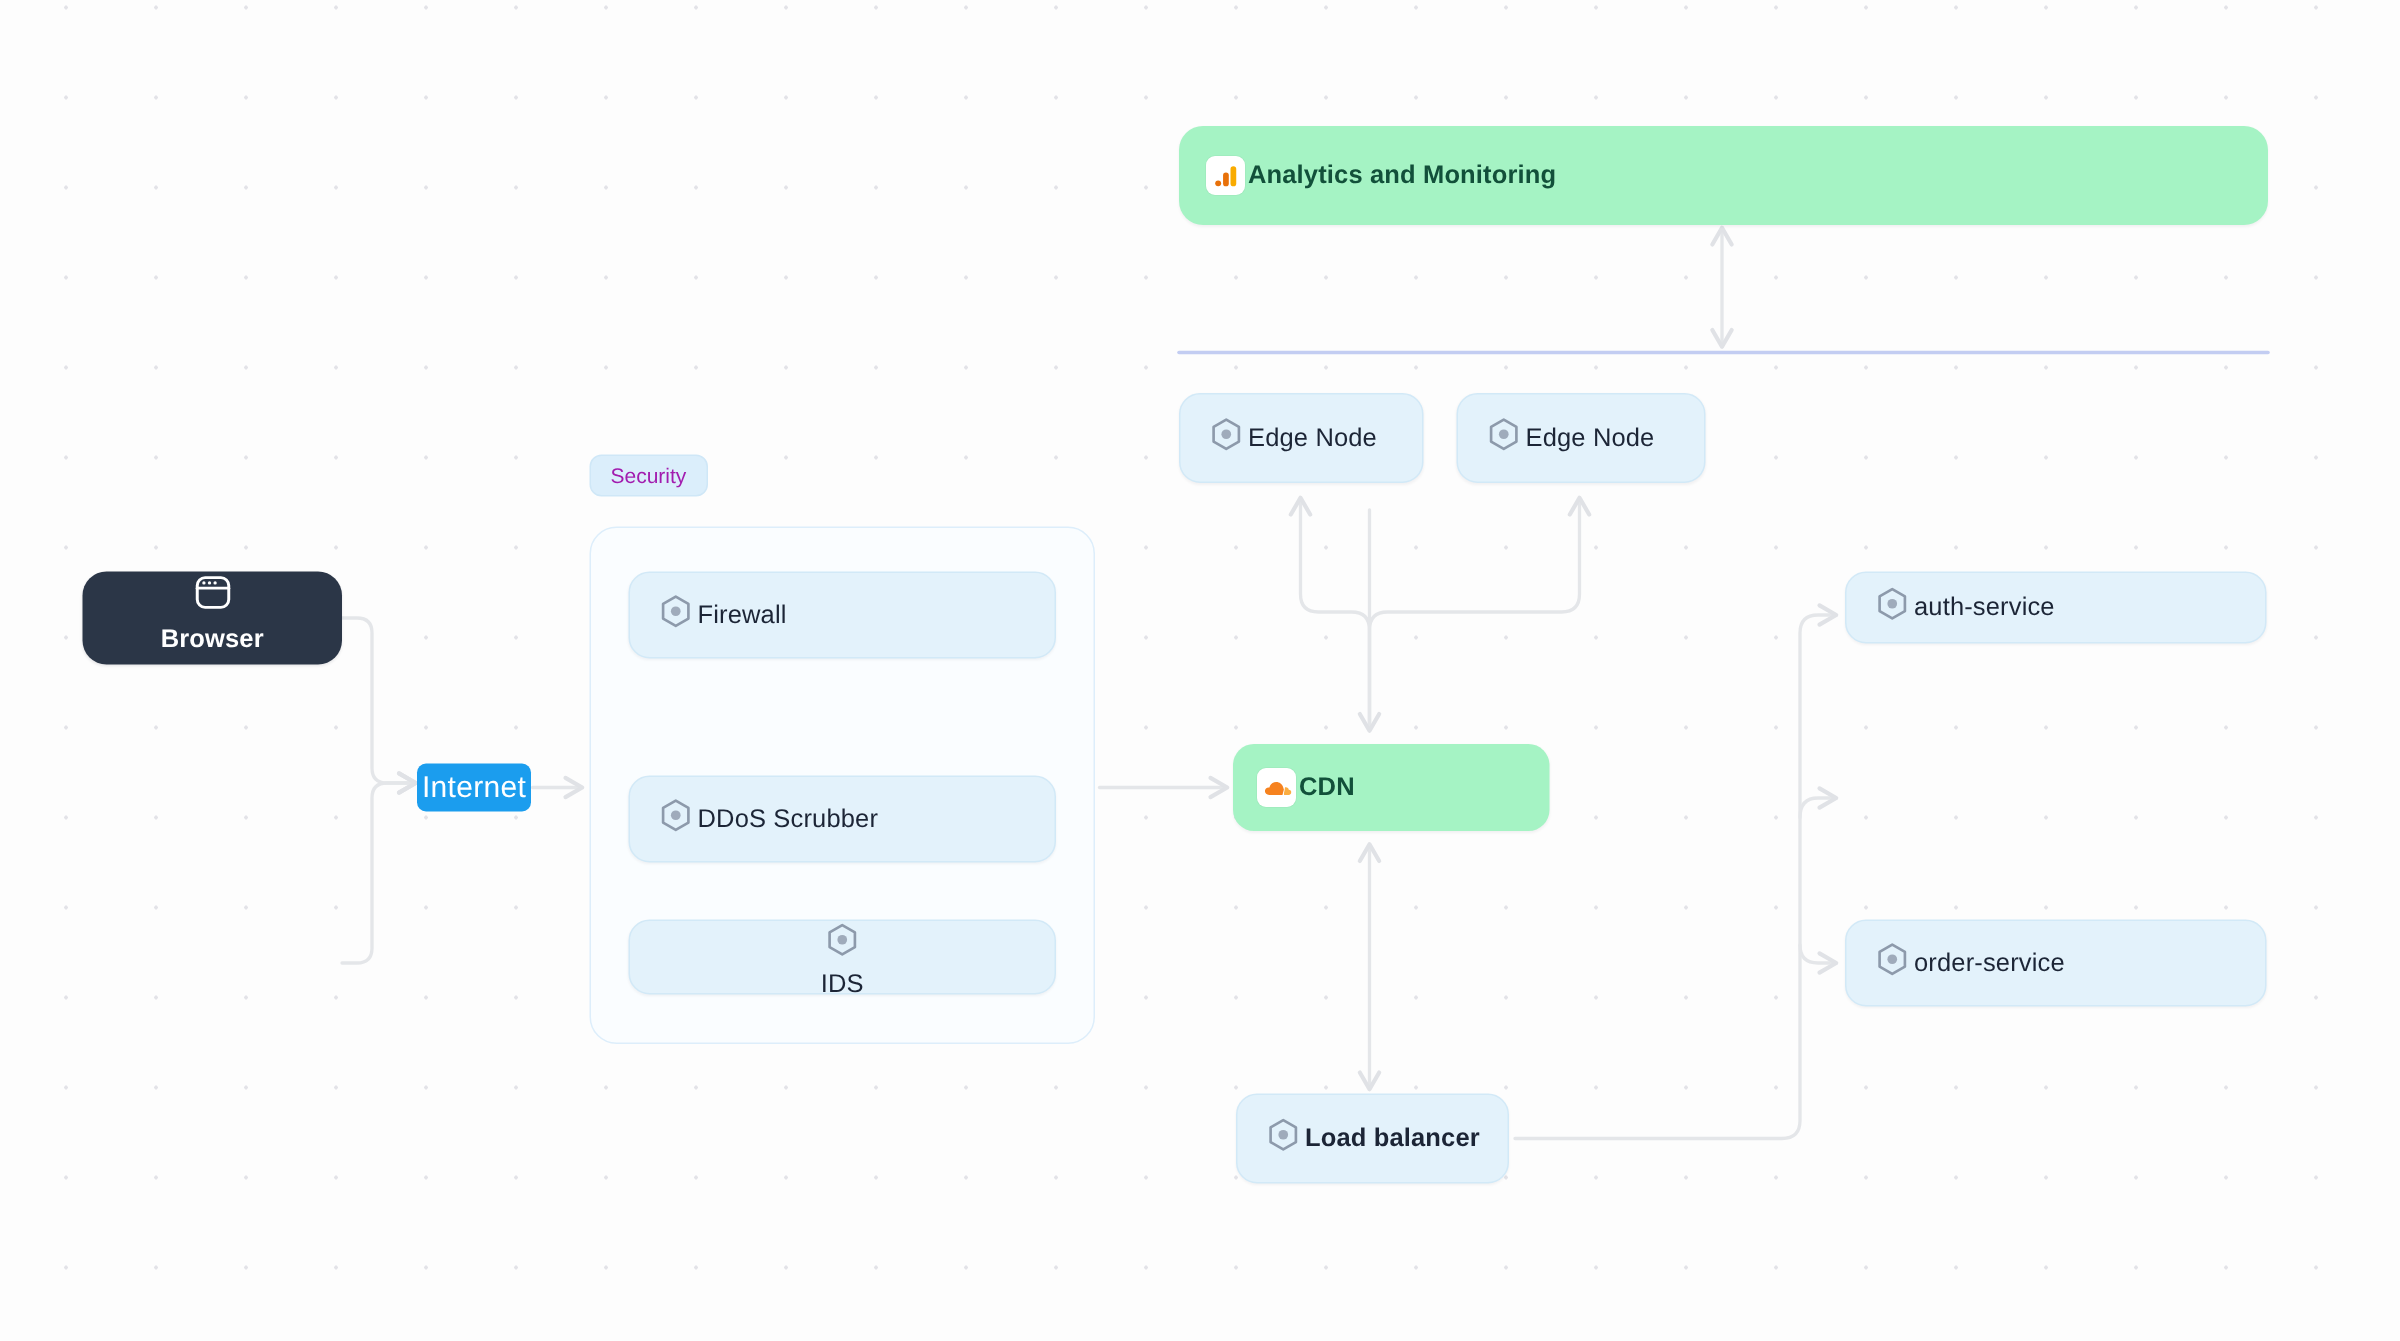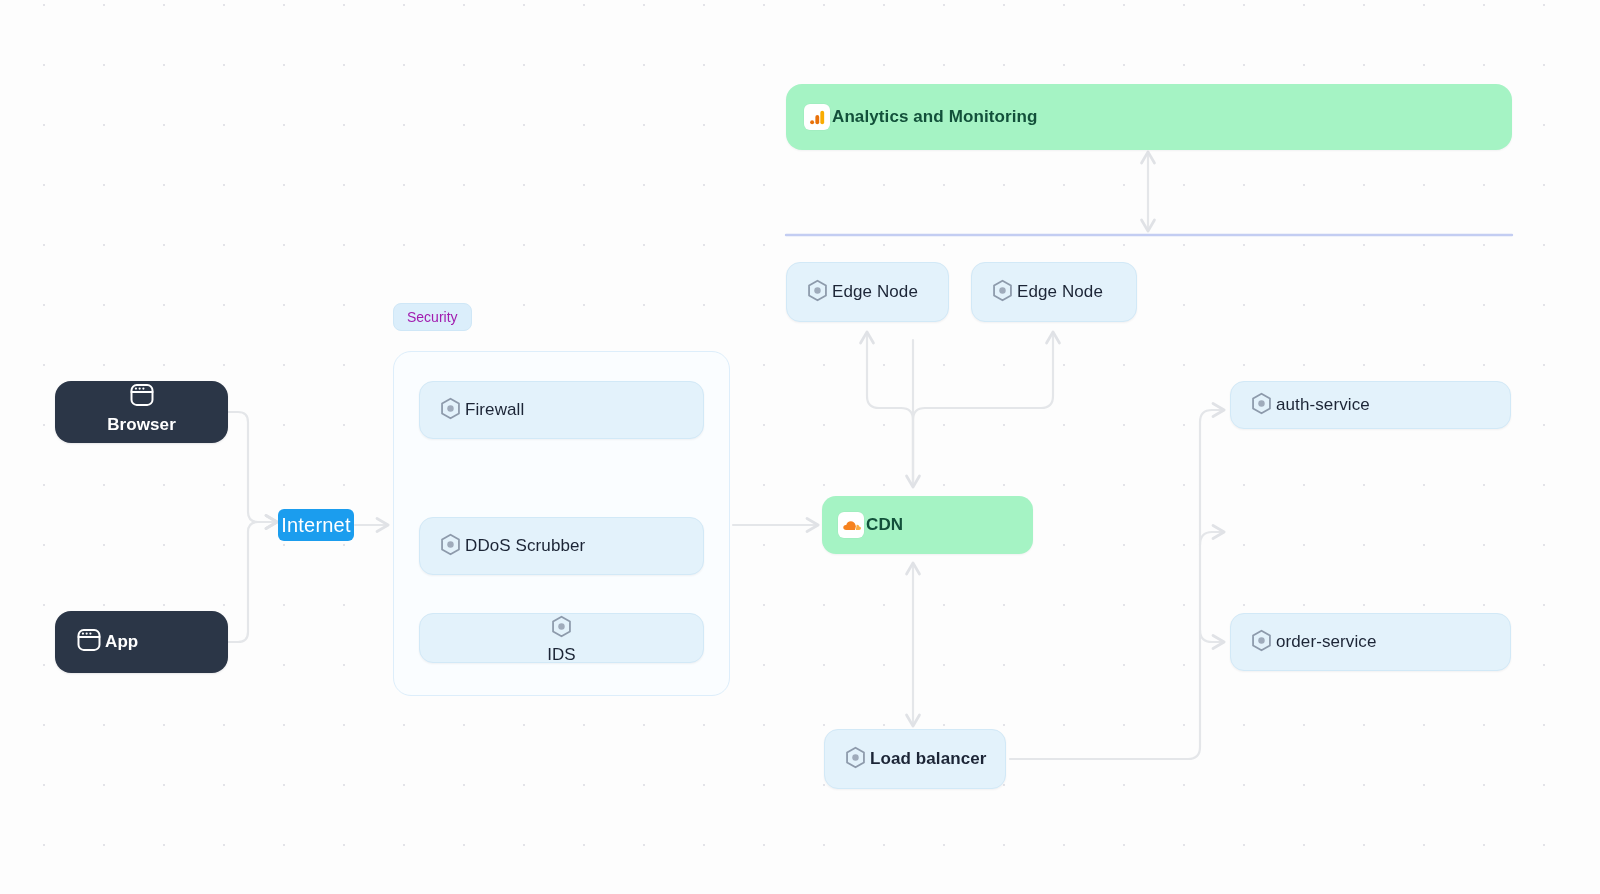--- a/index.html
+++ b/index.html
@@ -175,32 +175,20 @@
         <rect x="3" y="3.5" width="18" height="17" rx="4.5"></rect>
         <path d="M3,9.5 H21" stroke-linecap="round"></path>
         <circle cx="6.8" cy="6.5" r=".95" fill="#ffffff" stroke="none"></circle>
         <circle cx="10" cy="6.5" r=".95" fill="#ffffff" stroke="none"></circle>
         <circle cx="13.2" cy="6.5" r=".95" fill="#ffffff" stroke="none"></circle>
       </svg>
     </span>
     <span class="node-label">Browser</span>
   </div>
 
-  <div class="node client-node" style="left:55px; top:611px; width:173px; height:62px;">
-    <span class="icon">
-      <svg width="28" height="28" viewBox="0 0 24 24" fill="none" stroke="#ffffff" stroke-width="1.7">
-        <rect x="3" y="3.5" width="18" height="17" rx="4.5"></rect>
-        <path d="M3,9.5 H21" stroke-linecap="round"></path>
-        <circle cx="6.8" cy="6.5" r=".95" fill="#ffffff" stroke="none"></circle>
-        <circle cx="10" cy="6.5" r=".95" fill="#ffffff" stroke="none"></circle>
-        <circle cx="13.2" cy="6.5" r=".95" fill="#ffffff" stroke="none"></circle>
-      </svg>
-    </span>
-    <span class="node-label">App</span>
-  </div>
 
   <div class="pill" style="left:278px; top:509px; width:76px; height:32px;">Internet</div>
 
   <div class="group-badge" style="left:393px; top:303px;">Security</div>
 
   <div class="group-box" style="left:393px; top:351px; width:337px; height:345px;"></div>
 
   <div class="node svc-node" style="left:419px; top:381px; width:285px; height:58px;">
     <span class="icon">
       <svg width="25" height="25" viewBox="0 0 24 24" fill="none">

